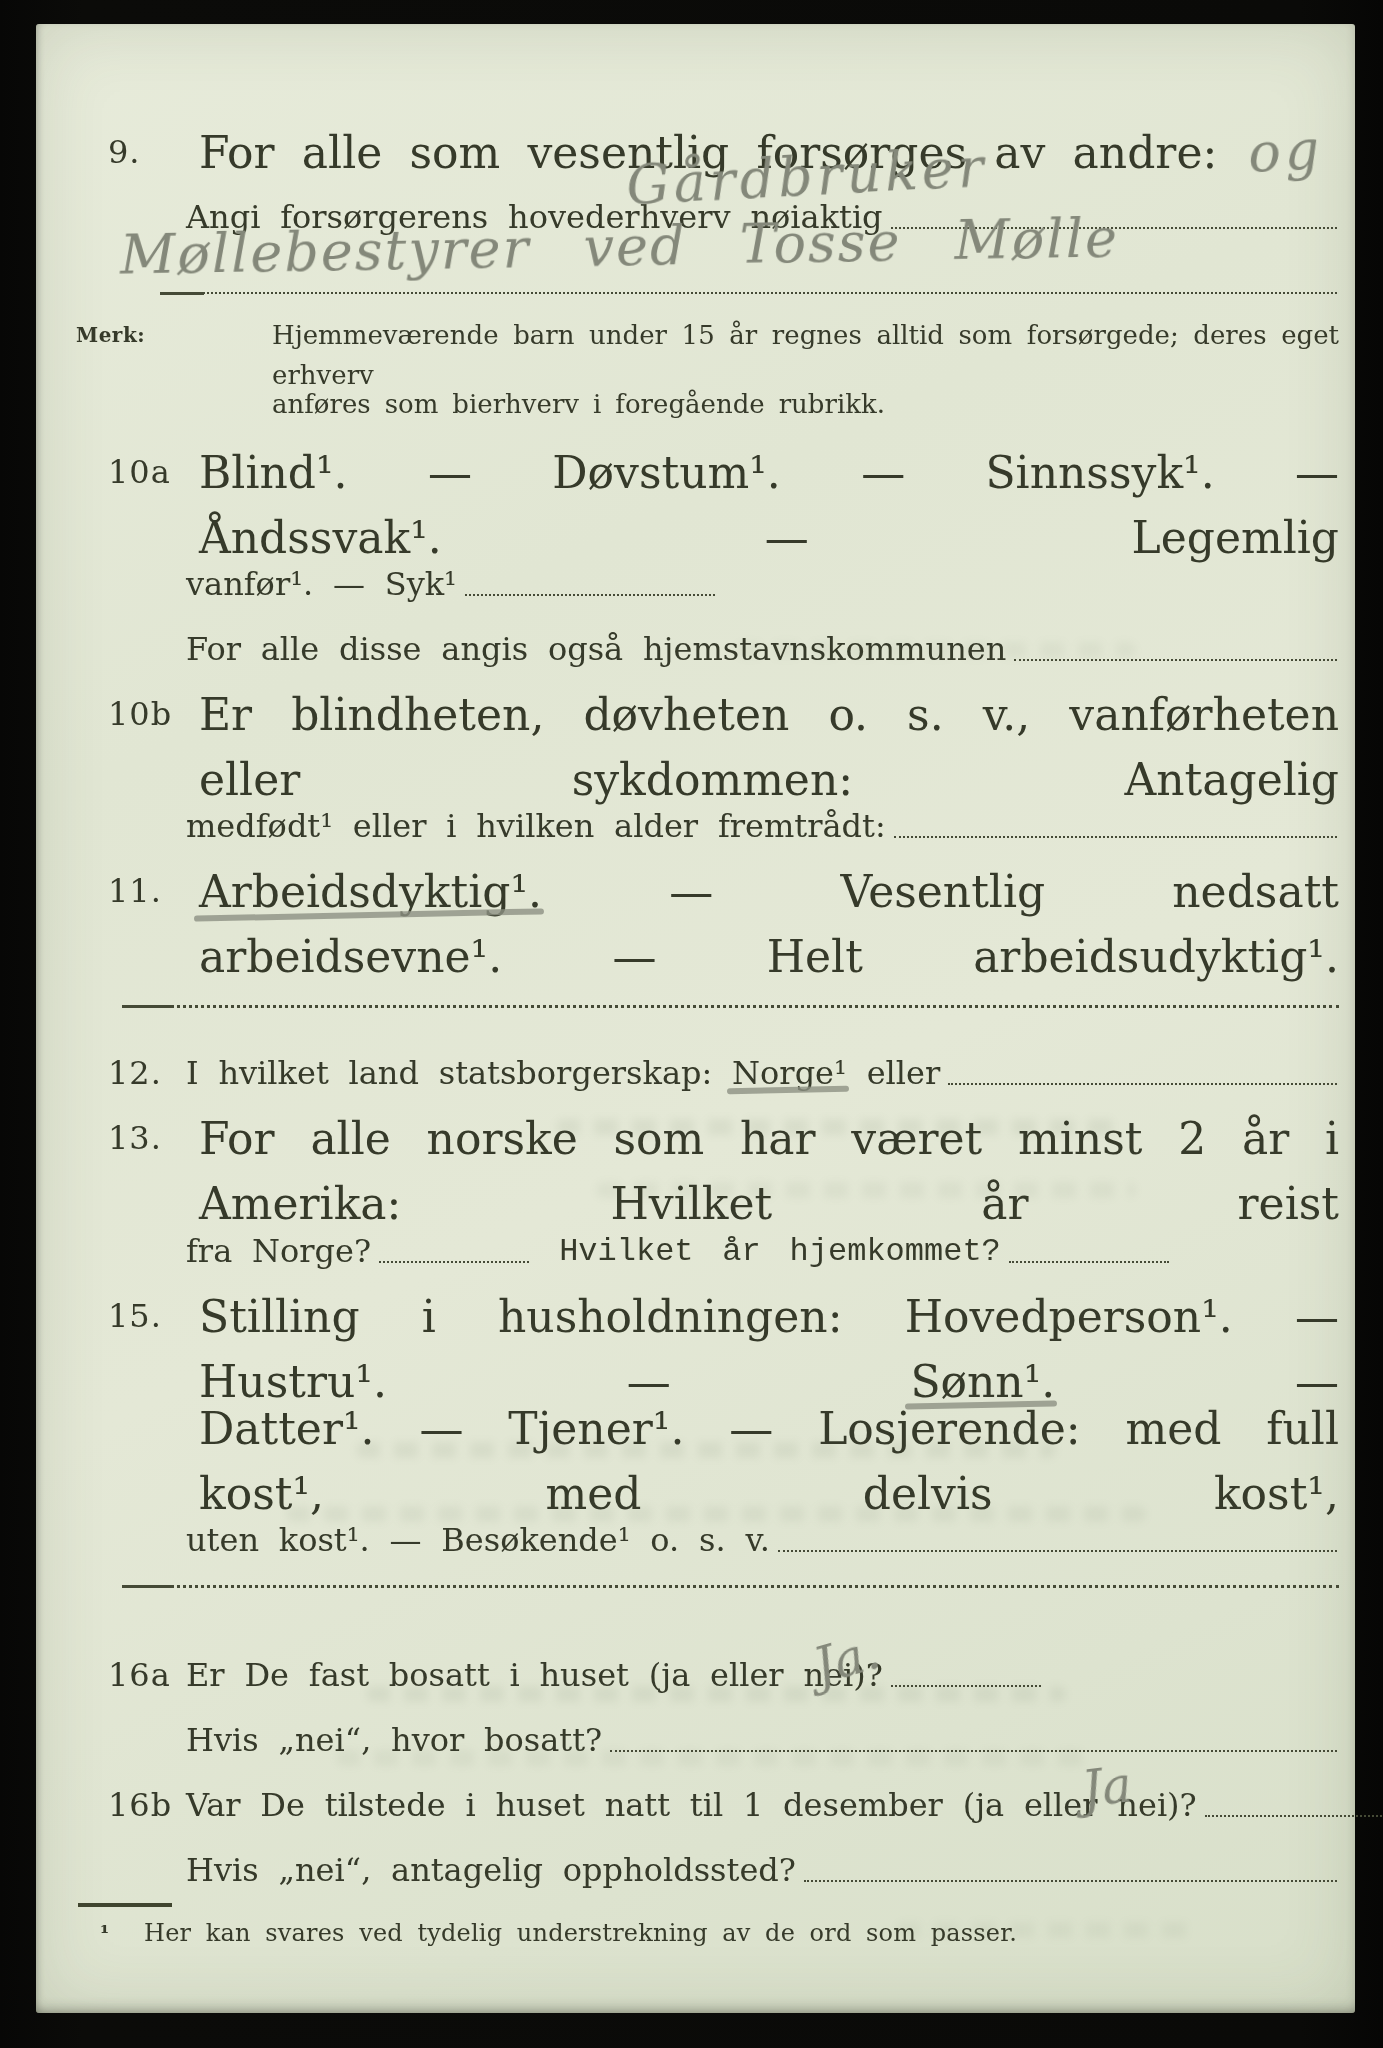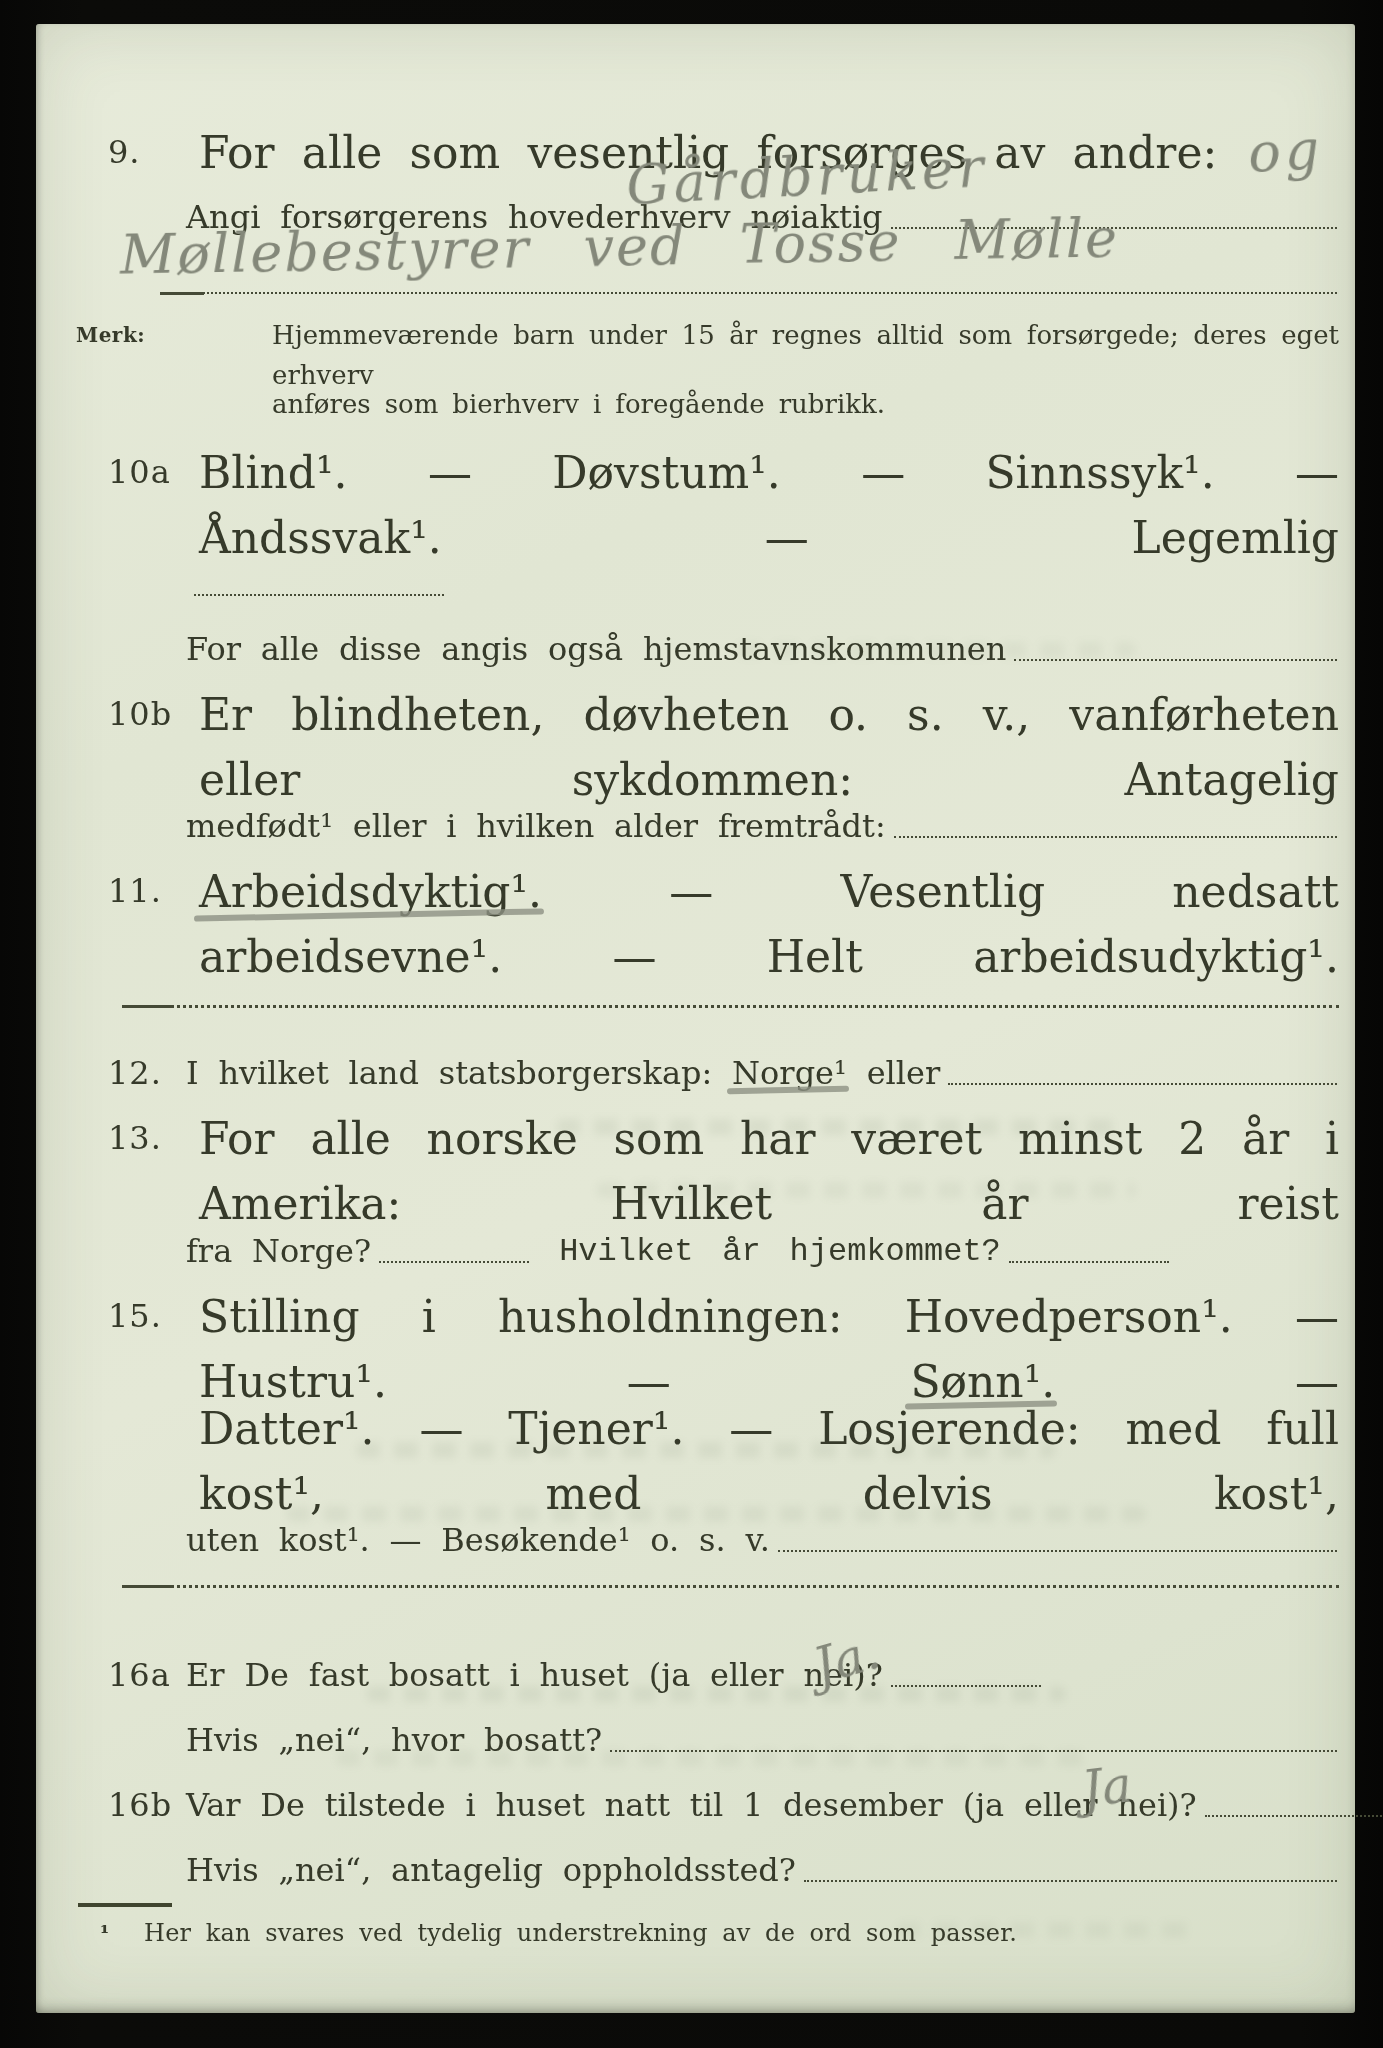--- a/index.html
+++ b/index.html
@@ -127,20 +127,21 @@
         <div class="merk-body">anføres som bierhverv i foregående rubrikk.</div>
       </div>
 
       <div class="row gap-top">
         <span class="num">10a</span>
         <div class="body tline just">Blind¹. — Døvstum¹. — Sinnssyk¹. — Åndssvak¹. — Legemlig</div>
       </div>
       <div class="row">
         <span class="num"></span>
         <div class="body fline">
+          <span class="txt">vanfør¹. — Syk¹</span>
           <span class="dots w240"></span>
         </div>
       </div>
       <div class="row">
         <span class="num"></span>
         <div class="body fline">
           <span class="txt">For alle disse angis også hjemstavnskommunen</span>
           <span class="dots"></span>
         </div>
       </div>

